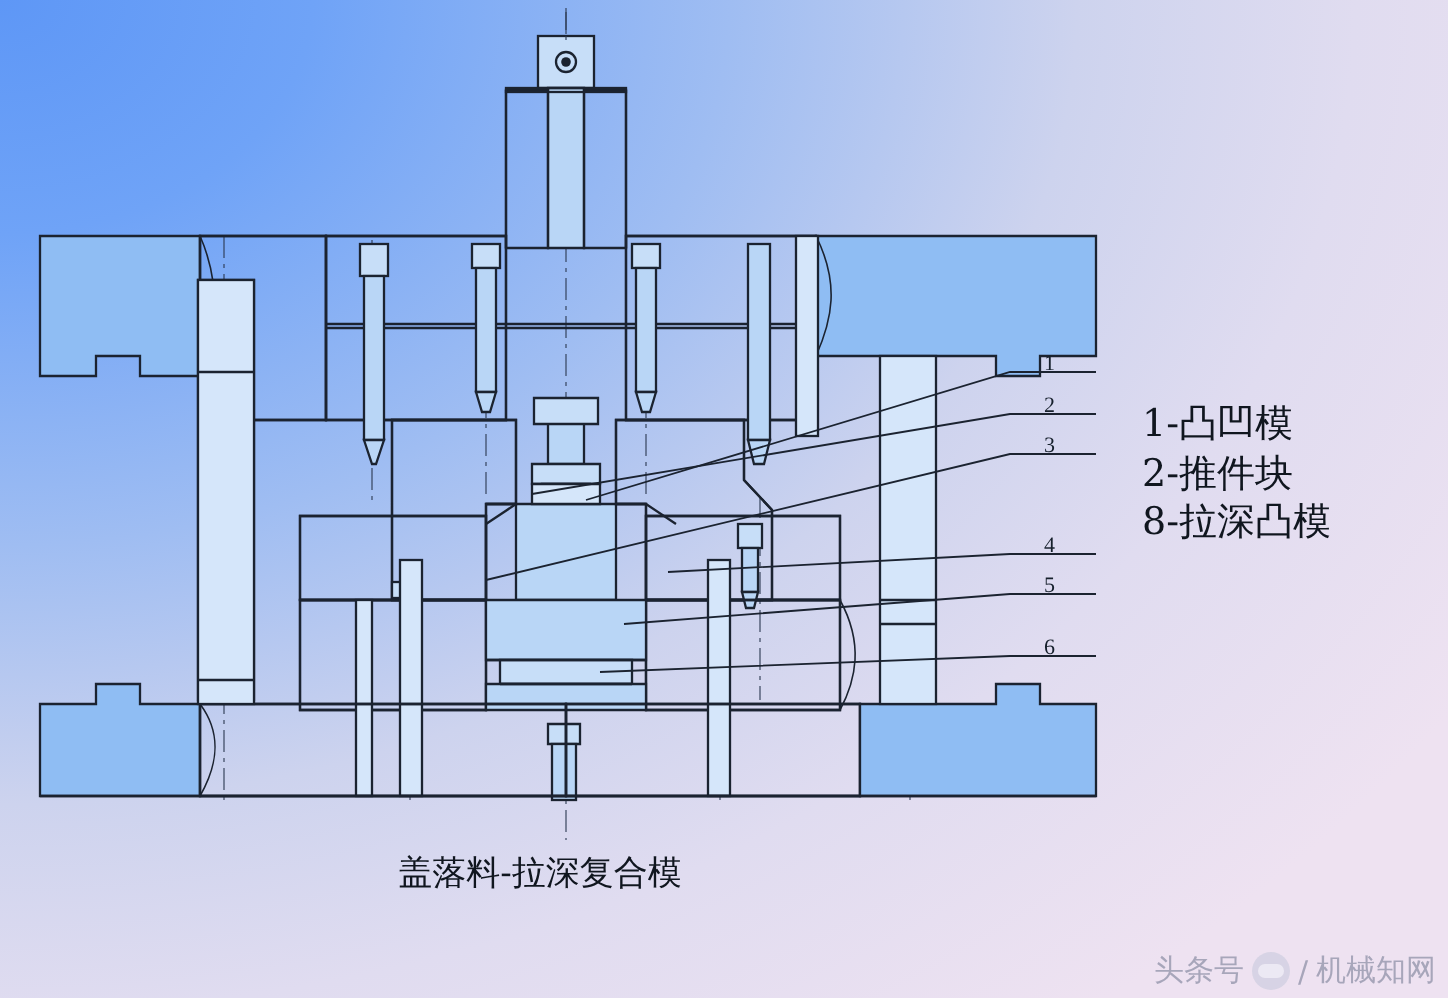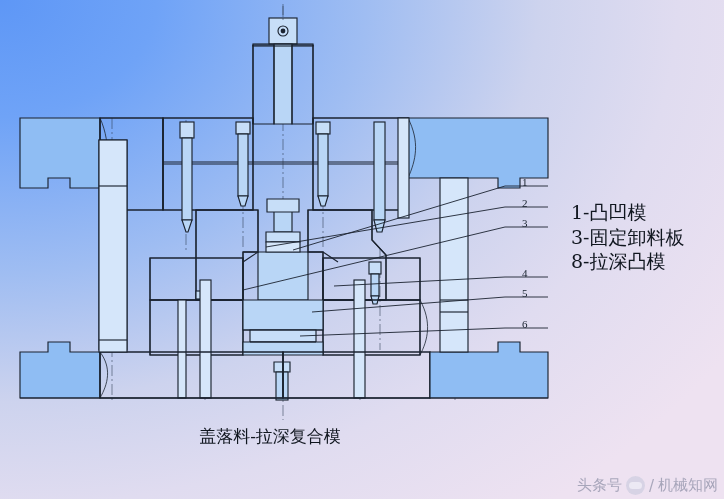--- a/index.html
+++ b/index.html
@@ -262,21 +262,21 @@
 
   <div class="lnum" style="left:522px;top:176px">1</div>
   <div class="lnum" style="left:522px;top:197px">2</div>
   <div class="lnum" style="left:522px;top:217px">3</div>
   <div class="lnum" style="left:522px;top:267px">4</div>
   <div class="lnum" style="left:522px;top:287px">5</div>
   <div class="lnum" style="left:522px;top:318px">6</div>
 
   <div id="legend">
     <div class="leg-row">1-凸凹模</div>
-    <div class="leg-row">3-固定卸料板</div>
+    <div class="leg-row">2-推件块</div>
     <div class="leg-row">8-拉深凸模</div>
   </div>
 
   <div id="caption">盖落料-拉深复合模</div>
 
   <div id="watermark">
     <span>头条号</span>
     <span class="wm-logo"></span>
     <span>/</span>
     <span class="wm-site">机械知网</span>

